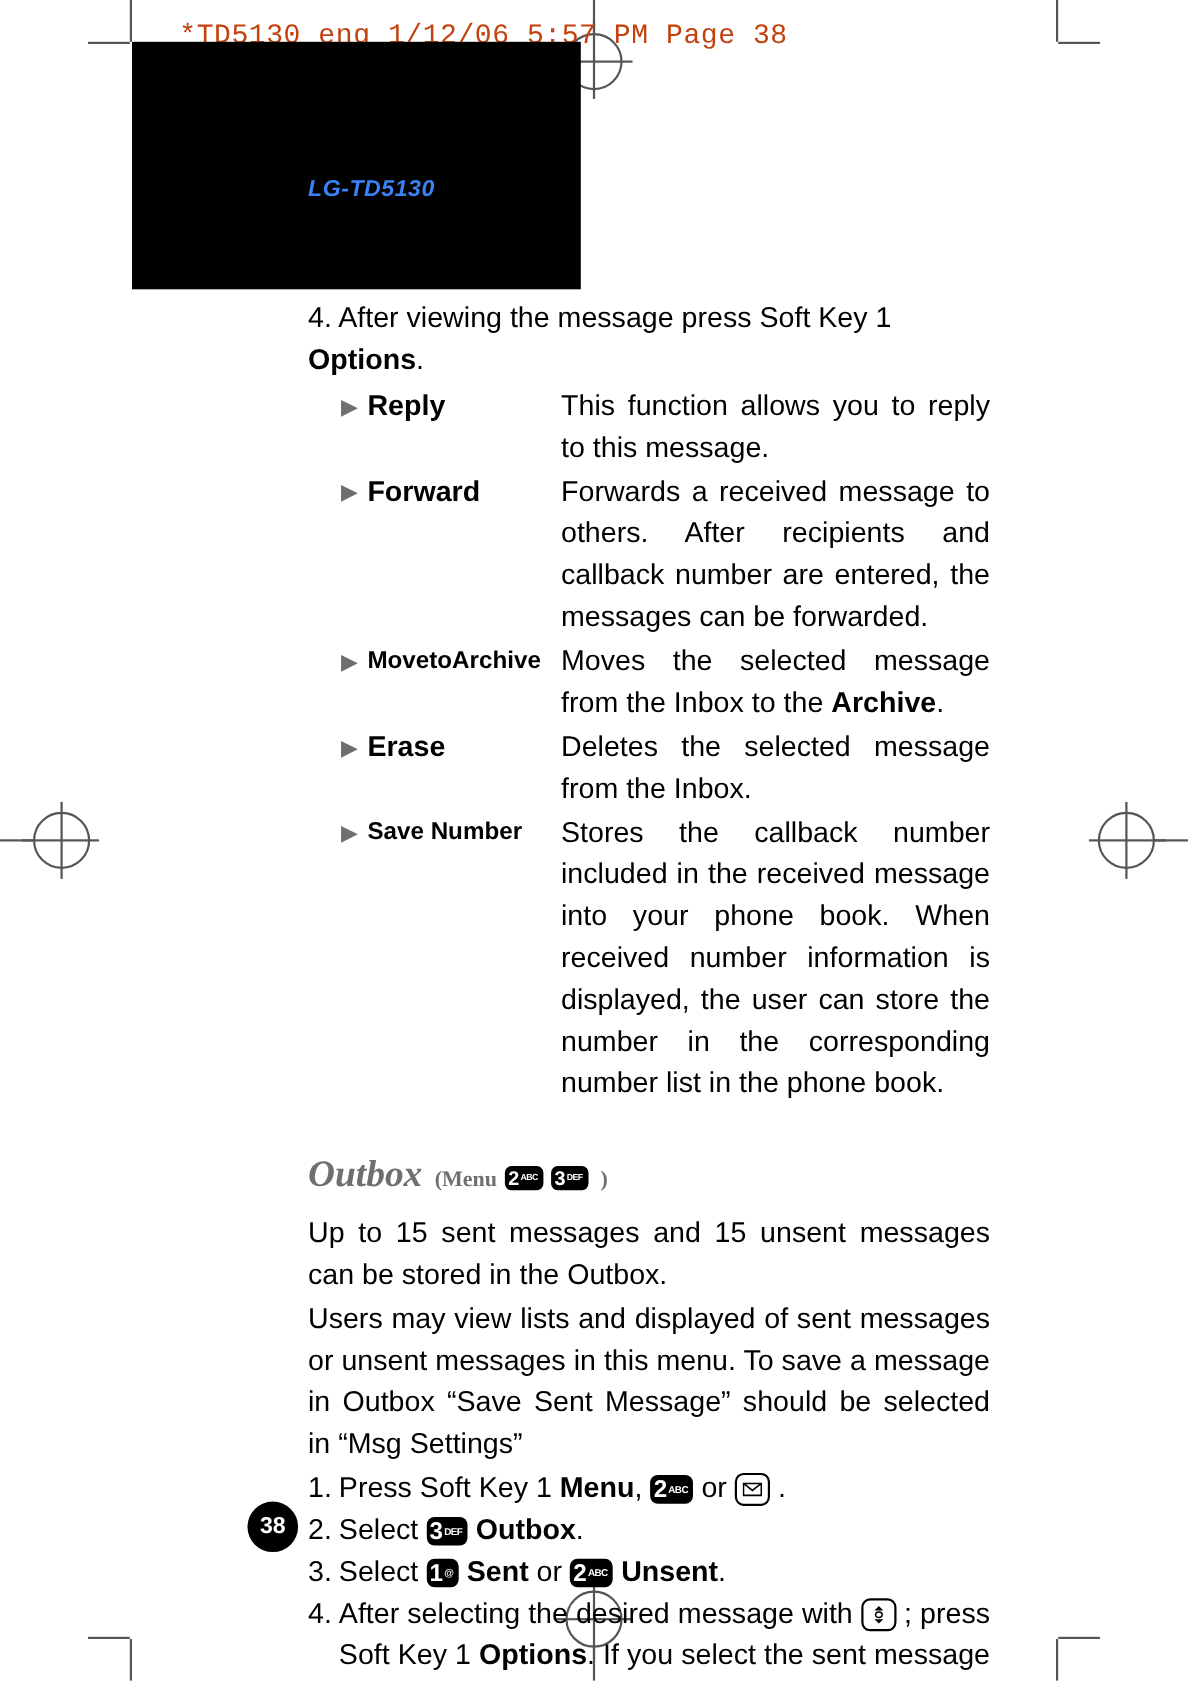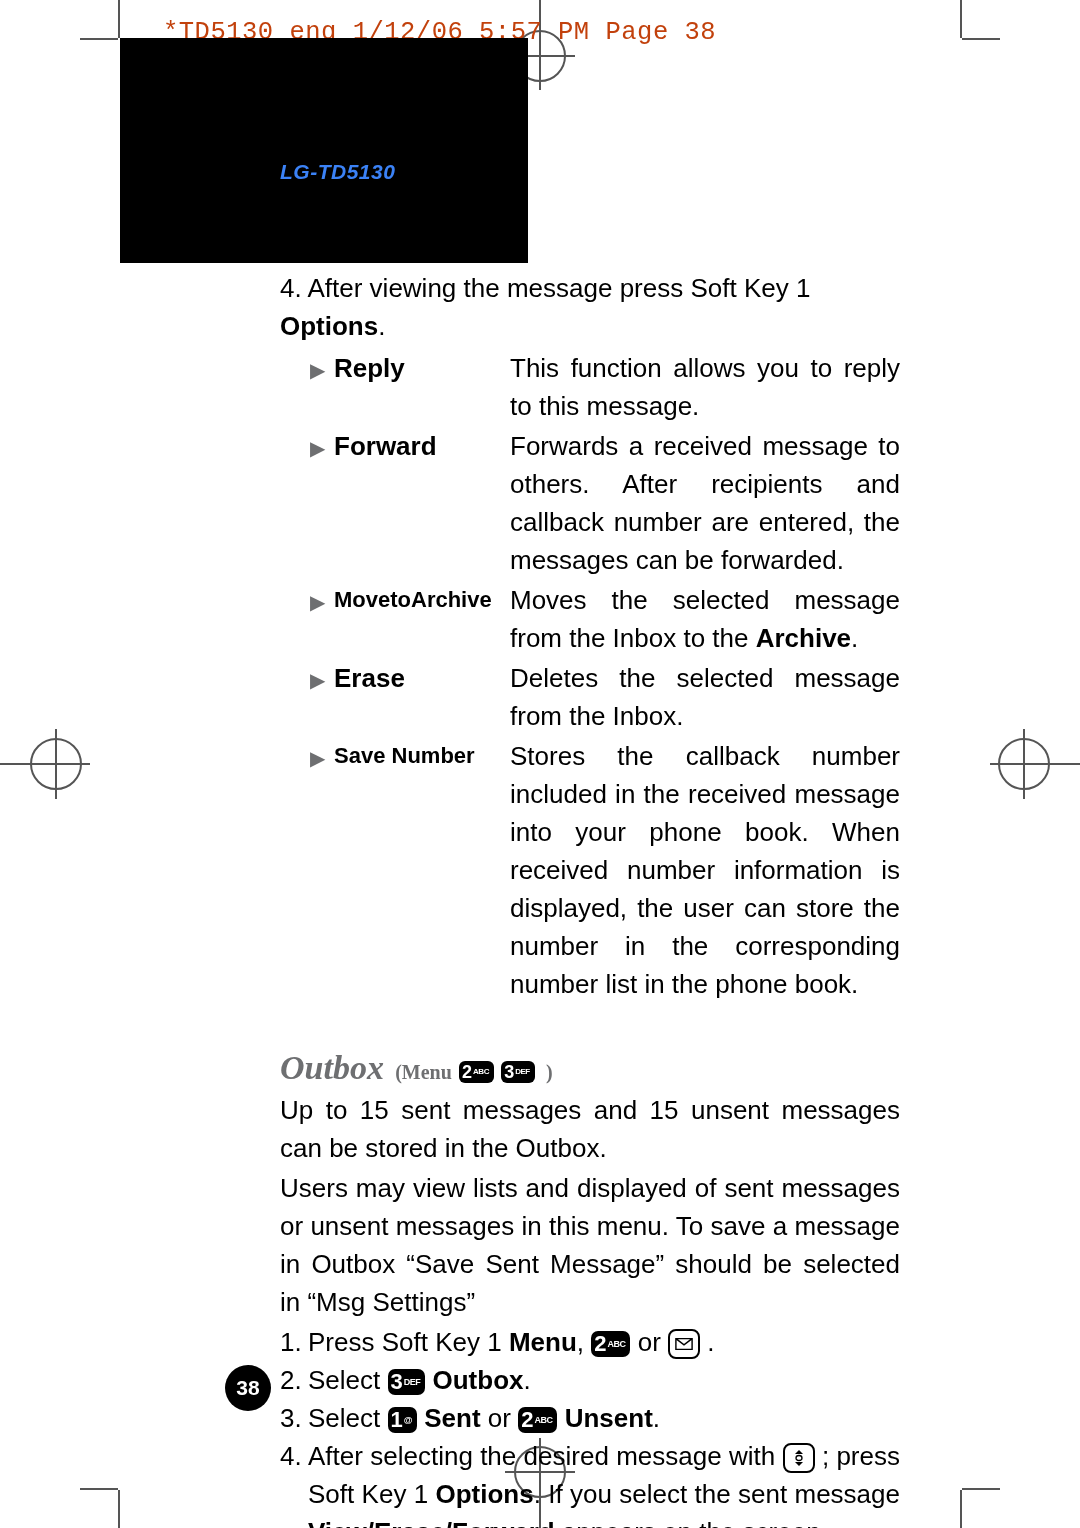--- a/index.html
+++ b/index.html
@@ -253,21 +253,21 @@
   .opt-label.small { font-size: 22px; line-height: 38px; }
   .opt-desc {
     flex: 1;
     font-size: 26px;
     line-height: 38px;
     text-align: justify;
   }
 
   .section-heading {
     margin-top: 46px;
-    margin-bottom: 0;
+    margin-bottom: 10px;
   }
   .heading-outbox {
     color: #6e6f71;
     font-family: "Times New Roman", serif;
     font-style: italic;
     font-weight: bold;
     font-size: 34px;
   }
   .heading-menu {
     color: #6e6f71;

